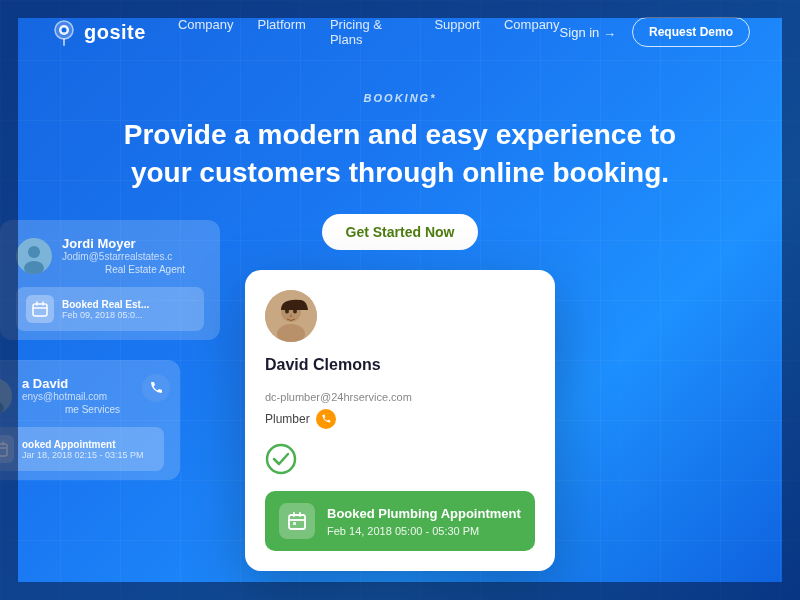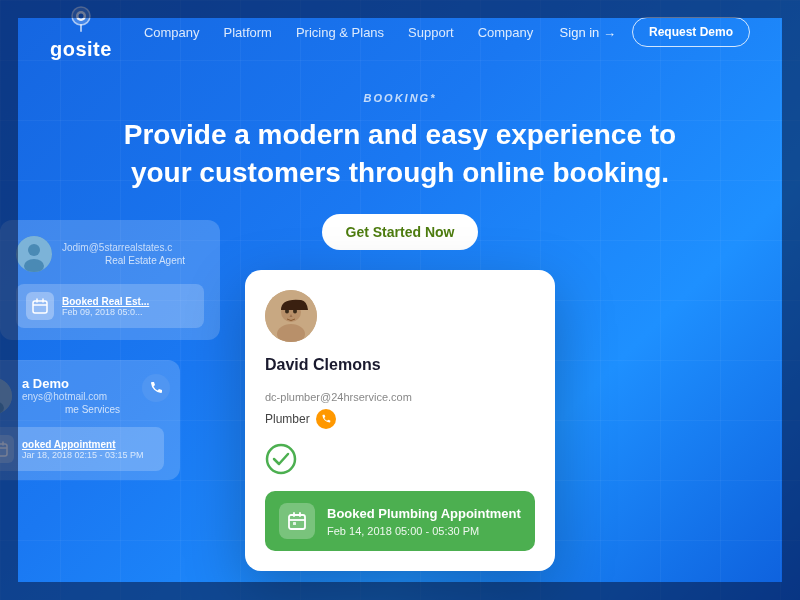--- a/index.html
+++ b/index.html
@@ -48,21 +48,20 @@
       align-items: center;
       padding: 0 50px;
       height: 64px;
     }
 
     .logo-area {
       display: flex;
       align-items: center;
       gap: 6px;
       margin-right: 32px;
-      flex-direction: column;
     }
 
     .logo-icon {
       width: 28px;
       height: 28px;
     }
 
     .logo-text {
       color: #fff;
       font-size: 20px;
@@ -247,21 +246,20 @@
     }
 
     .booking-text {
       flex: 1;
     }
 
     .booking-title {
       color: #fff;
       font-size: 10px;
       font-weight: 600;
-      text-decoration: underline;
     }
 
     .booking-date {
       color: rgba(255,255,255,0.75);
       font-size: 9px;
     }
 
     
     .popup-card {
       position: absolute;
@@ -425,20 +423,21 @@
     <div class="bg-card-left">
       <div class="card-user-row">
         <div class="card-avatar">
           <svg viewBox="0 0 36 36">
             <circle cx="18" cy="18" r="18" fill="#7cb3d8"></circle>
             <circle cx="18" cy="14" r="6" fill="#4a8ab5"></circle>
             <ellipse cx="18" cy="30" rx="10" ry="7" fill="#4a8ab5"></ellipse>
           </svg>
         </div>
         <div class="card-user-info">
+          <div class="card-user-name">Jordi Moyer</div>
           <div class="card-user-email">Jodim@5starrealstates.c</div>
           <div class="card-user-role">Real Estate Agent</div>
         </div>
       </div>
       <div class="card-booking-row">
         <div class="booking-icon-box">
           <svg width="16" height="16" viewBox="0 0 16 16">
             <rect x="1" y="3" width="14" height="12" rx="2" fill="none" stroke="white" stroke-width="1.5"></rect>
             <path d="M1 7h14" stroke="white" stroke-width="1.5"></path>
             <path d="M5 1v3M11 1v3" stroke="white" stroke-width="1.5" stroke-linecap="round"></path>
@@ -459,21 +458,21 @@
       </div>
       <div class="card-user-row">
         <div class="card-avatar" style="background:#8ab4d8;">
           <svg viewBox="0 0 36 36">
             <circle cx="18" cy="18" r="18" fill="#8ab4d8"></circle>
             <circle cx="18" cy="14" r="6" fill="#5a8eb5"></circle>
             <ellipse cx="18" cy="30" rx="10" ry="7" fill="#5a8eb5"></ellipse>
           </svg>
         </div>
         <div class="card-user-info">
-          <div class="card-user-name">a Demo</div>
+          <div class="card-user-name">a David</div>
           <div class="card-user-email">enys@hotmail.com</div>
           <div class="card-user-role">me Services</div>
         </div>
       </div>
       <div class="card-booking-row">
         <div class="booking-icon-box">
           <svg width="16" height="16" viewBox="0 0 16 16">
             <rect x="1" y="3" width="14" height="12" rx="2" fill="none" stroke="white" stroke-width="1.5"></rect>
             <path d="M1 7h14" stroke="white" stroke-width="1.5"></path>
             <path d="M5 1v3M11 1v3" stroke="white" stroke-width="1.5" stroke-linecap="round"></path>

